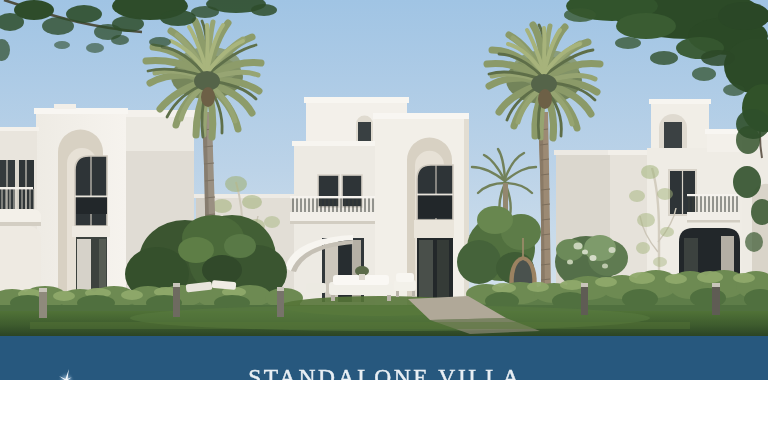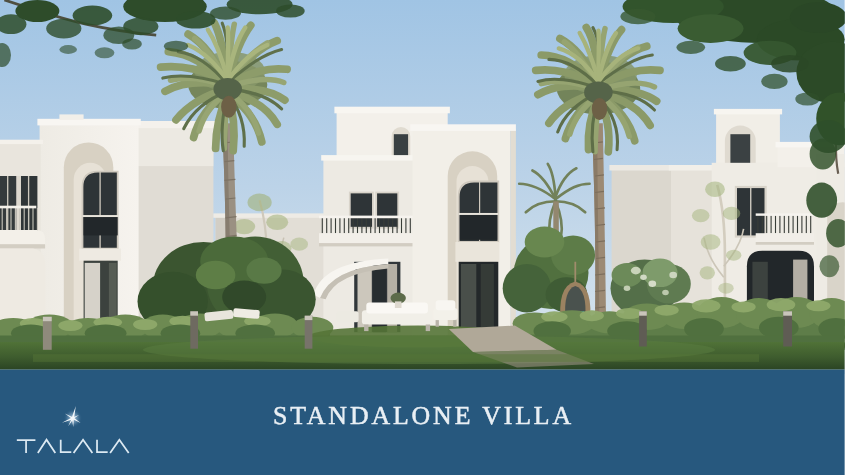--- a/index.html
+++ b/index.html
@@ -1,16 +1,16 @@
 <!DOCTYPE html>
 <html><head>
 <meta charset="utf-8">
 <style>
   html,body{margin:0;padding:0;background:#fff;}
-  #scene{width:768px;height:432px;position:relative;overflow:hidden;font-family:"Liberation Sans",sans-serif;}
+  #scene{width:768px;height:380px;position:relative;overflow:hidden;font-family:"Liberation Sans",sans-serif;}
 </style>
 </head>
 <body>
 <div id="scene">
 <svg width="768" height="432" viewBox="0 0 768 432">
 <defs>
   <linearGradient id="sky" x1="0" y1="0" x2="0" y2="1">
     <stop offset="0" stop-color="#a0c4e4"></stop>
     <stop offset="0.5" stop-color="#bcd3e8"></stop>
     <stop offset="1" stop-color="#dce7ee"></stop>

